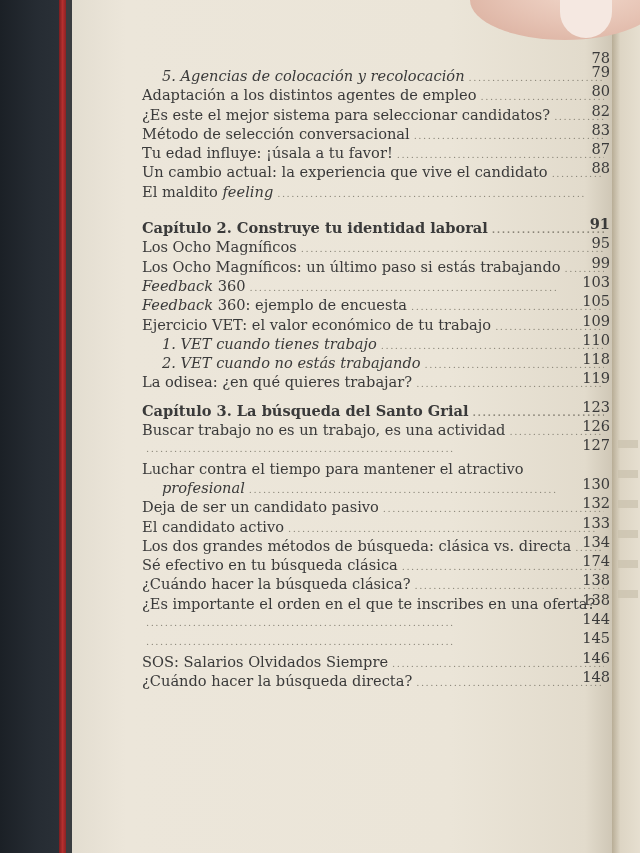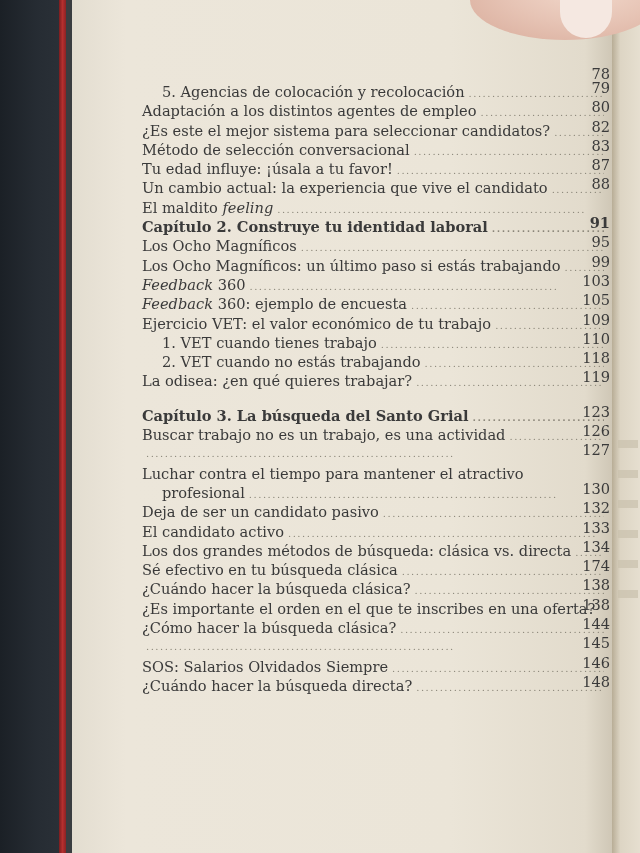--- a/index.html
+++ b/index.html
@@ -36,38 +36,38 @@
       position: absolute; left: 470px; top: -40px; width: 190px; height: 80px;
       border-radius: 50%;
       background: radial-gradient(ellipse at 60% 35%, #f2d9cc 0%, #e6c3b4 50%, #d8ab9a 100%);
     }
     .finger-nail {
       position: absolute; left: 560px; top: -20px; width: 52px; height: 58px;
       border-radius: 0 0 26px 26px;
       background: #f5e8e1;
     }
     .toc {
-      position: absolute; left: 142px; top: 68px; width: 468px;
+      position: absolute; left: 142px; top: 52px; width: 468px;
       color: #3a3a3a; font-size: 14.6px;
     }
     .row {
       position: relative; height: 19.3px; line-height: 19.3px;
       display: flex; align-items: baseline; white-space: nowrap;
     }
     .row .title { flex: 0 0 auto; }
     .row .dots {
       flex: 1 1 auto; overflow: hidden; color: #8a8578; margin: 0 6px 0 4px;
       font-size: 10px; letter-spacing: 1.5px;
     }
     .row .page-num {
       position: absolute; right: 0; top: -4px; width: 40px; text-align: right;
     }
-    .row.indent .title { padding-left: 20px; }
+    .row.indent .title { padding-left: 20px; font-style: italic; }
     .row.chapter { font-weight: bold; }
-    .row.gap { margin-top: 0; }
+    .row.gap { margin-top: 17px; }
     .row.orphan-num { height: 14px; }
     em { font-style: italic; }
   </style>
 </head>
 <body>
 
 <div class="cover"></div>
 <div class="cover-stripe"></div>
 <div class="cover-edge"></div>
 
@@ -165,21 +165,21 @@
     <span class="title">2. VET cuando no estás trabajando</span>
       <span class="dots">..................................................................</span>
       <span class="page-num">118</span>
   </div>
   <div class="row">
     <span class="title">La odisea: ¿en qué quieres trabajar?</span>
       <span class="dots">..................................................................</span>
       <span class="page-num">119</span>
   </div>
 
-  <div class="row chapter gap" style="margin-top:15px">
+  <div class="row chapter gap" style="margin-top:9px">
     <span class="title">Capítulo 3. La búsqueda del Santo Grial</span>
       <span class="dots">..................................................................</span>
       <span class="page-num" style="font-weight:normal">123</span>
   </div>
   <div class="row">
     <span class="title">Buscar trabajo no es un trabajo, es una actividad</span>
       <span class="dots">..................................................................</span>
       <span class="page-num">126</span>
   </div>
   <div class="row">
@@ -218,21 +218,20 @@
   <div class="row">
     <span class="title">¿Cuándo hacer la búsqueda clásica?</span>
       <span class="dots">..................................................................</span>
       <span class="page-num">138</span>
   </div>
   <div class="row">
     <span class="title">¿Es importante el orden en el que te inscribes en una oferta?</span>
       <span class="page-num">138</span>
   </div>
   <div class="row">
-    <span class="title">¿Cómo hacer la búsqueda clásica?</span>
       <span class="dots">..................................................................</span>
       <span class="page-num">144</span>
   </div>
   <div class="row indent">
       <span class="dots">..................................................................</span>
       <span class="page-num">145</span>
   </div>
   <div class="row">
     <span class="title">SOS: Salarios Olvidados Siempre</span>
       <span class="dots">..................................................................</span>

